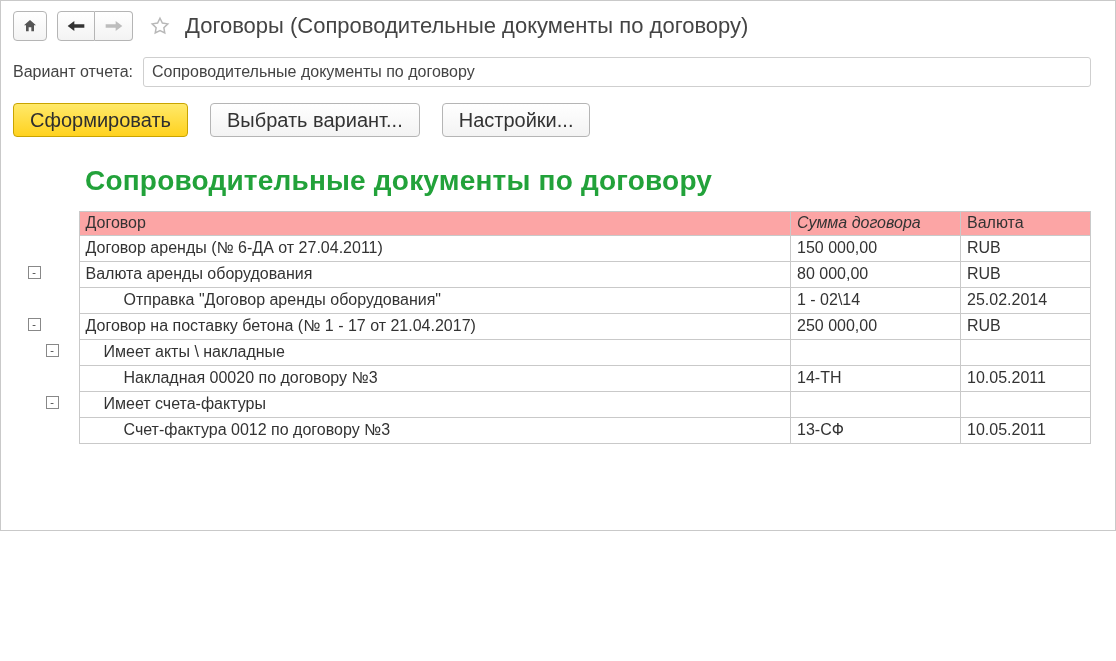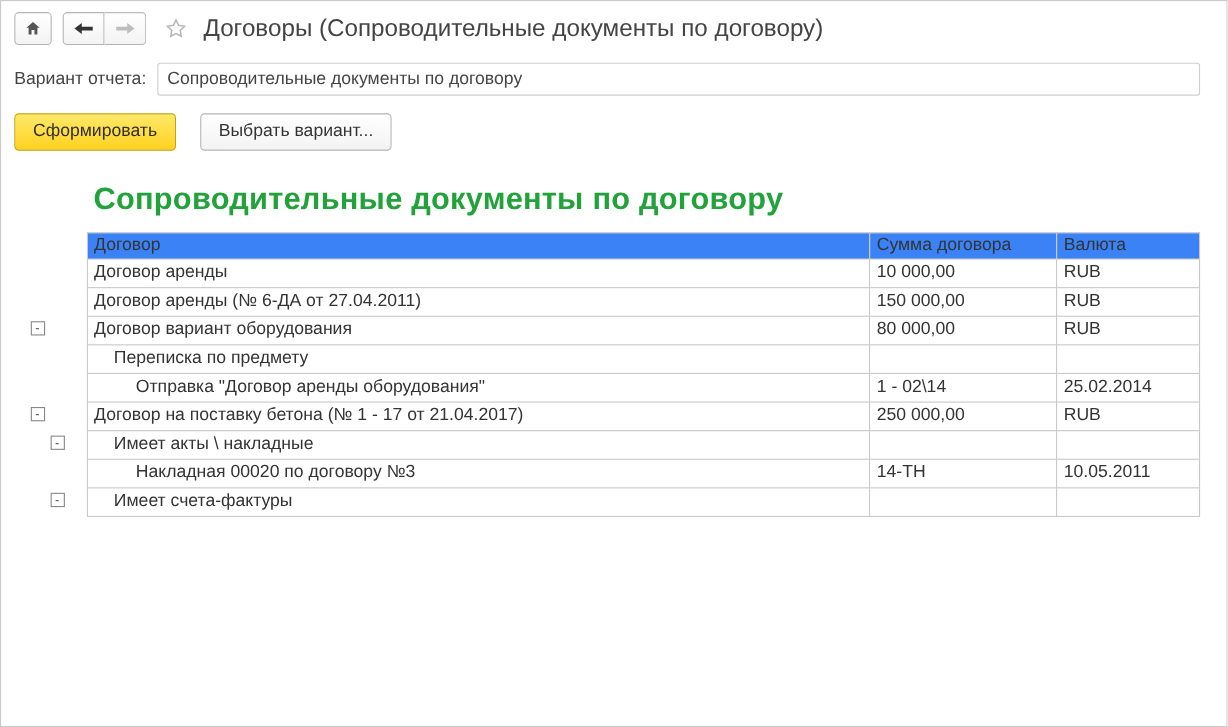--- a/index.html
+++ b/index.html
@@ -5,21 +5,21 @@
   * { box-sizing: border-box; }
   html, body { margin: 0; padding: 0; }
   body {
     font-family: Arial, "Helvetica Neue", Helvetica, sans-serif;
     font-size: 15px;
     color: #333;
     background: #fff;
   }
   .window {
     width: 1116px;
-    height: 661px;
+    height: 531px;
     border: 1px solid #c9c9c9;
     box-shadow: 0 4px 14px rgba(0,0,0,0.25);
     background: #fff;
     position: relative;
     overflow: hidden;
     margin: 0;
   }
 
   
   .hdr {
@@ -81,21 +81,21 @@
   .actions-row {
     display: flex;
     align-items: center;
     padding: 10px 12px 14px 12px;
     gap: 22px;
   }
   .btn {
     height: 34px;
     border-radius: 4px;
     padding: 0 16px;
-    font-size: 16px;
+    font-size: 20px;
     cursor: pointer;
     border: 1px solid #b5b5b5;
     background: linear-gradient(#fff,#f3f3f3);
     color: #333;
   }
   .btn-primary {
     background: linear-gradient(#ffe96a,#ffd21f);
     border-color: #c9a400;
     font-weight: 500;
     color: #2e2e2e;
@@ -133,21 +133,21 @@
   .col-tree2 { width: 18px; border: none !important; padding: 0 !important; }
   .col-tree3 { width: 18px; border: none !important; padding: 0 !important; }
   .col-main  { }
   .col-mid   { width: 170px; }
   .col-right { width: 130px; }
 
   th.hcell {
     font-size: 18px;
     padding: 4px 8px 4px 8px;
     color: #3a3a3a;
-    background: #3b82f6;
+    background: #fca5a5;
   }
   .num { text-align: right; }
 
   
   .tg {
     width: 13px; height: 13px;
     border: 1px solid #888;
     background: #fff;
     font-size: 11px; line-height: 11px;
     text-align: center;
@@ -195,20 +195,21 @@
   </div>
 
   <div class="variant-row">
     <div class="variant-label">Вариант отчета:</div>
     <input class="variant-input" value="Сопроводительные документы по договору" style="">
   </div>
 
   <div class="actions-row">
     <button class="btn btn-primary">Сформировать</button>
     <button class="btn">Выбрать вариант...</button>
+    <button class="btn">Настройки...</button>
   </div>
 
   <div class="report-wrap">
     <div class="report-title">Сопроводительные документы по договору</div>
 
     <table class="rep">
       <colgroup>
         <col class="col-tree">
           <col class="col-tree2">
           <col class="col-tree3">
@@ -216,61 +217,45 @@
           <col class="col-mid">
           <col class="col-right">
       </colgroup>
 
       <tbody>
           <tr>
         <td class="col-tree"></td>
             <td class="col-tree2"></td>
             <td class="col-tree3"></td>
         <th class="hcell">Договор</th>
-        <th class="hcell" style="white-space:normal;">Сумма договора</th>
+        <th class="hcell" style="white-space:normal;font-style:italic;">Сумма договора</th>
         <th class="hcell">Валюта</th>
       </tr>
 
 
 
       </tbody>
         <tbody id="report-body">
-          <tr class="data-row">
-            <td class="col-tree"></td>
-            <td class="col-tree2"></td>
-            <td class="col-tree3"></td>
-            <td class="indent-1">Договор аренды</td>
-            <td class="num">10 000,00</td>
-            <td>RUB</td>
-          </tr>
           <tr class="data-row">
             <td class="col-tree"></td>
             <td class="col-tree2"></td>
             <td class="col-tree3"></td>
             <td class="indent-1">Договор аренды (№ 6-ДА от 27.04.2011)</td>
             <td class="num">150 000,00</td>
             <td>RUB</td>
           </tr>
           <tr class="data-row">
             <td class="col-tree">
               <div class="tg">-</div>
             </td>
             <td class="col-tree2"></td>
             <td class="col-tree3"></td>
-            <td class="indent-1">Договор вариант оборудования</td>
+            <td class="indent-1">Валюта аренды оборудования</td>
             <td class="num">80 000,00</td>
             <td>RUB</td>
-          </tr>
-          <tr class="data-row">
-            <td class="col-tree"></td>
-            <td class="col-tree2"></td>
-            <td class="col-tree3"></td>
-            <td class="indent-2">Переписка по предмету</td>
-            <td></td>
-            <td></td>
           </tr>
           <tr class="data-row">
             <td class="col-tree"></td>
             <td class="col-tree2"></td>
             <td class="col-tree3"></td>
             <td class="indent-3">Отправка "Договор аренды оборудования"</td>
             <td>1 - 02\14</td>
             <td>25.02.2014</td>
           </tr>
           <tr class="data-row">
@@ -304,17 +289,25 @@
           <tr class="data-row">
             <td class="col-tree"></td>
             <td class="col-tree2">
               <div class="tg">-</div>
             </td>
             <td class="col-tree3"></td>
             <td class="indent-2">Имеет счета-фактуры</td>
             <td></td>
             <td></td>
           </tr>
+          <tr class="data-row">
+            <td class="col-tree"></td>
+            <td class="col-tree2"></td>
+            <td class="col-tree3"></td>
+            <td class="indent-3">Счет-фактура 0012 по договору №3</td>
+            <td>13-СФ</td>
+            <td>10.05.2011</td>
+          </tr>
         </tbody>
     </table>
   </div>
 
 </div>
 
 </body></html>

